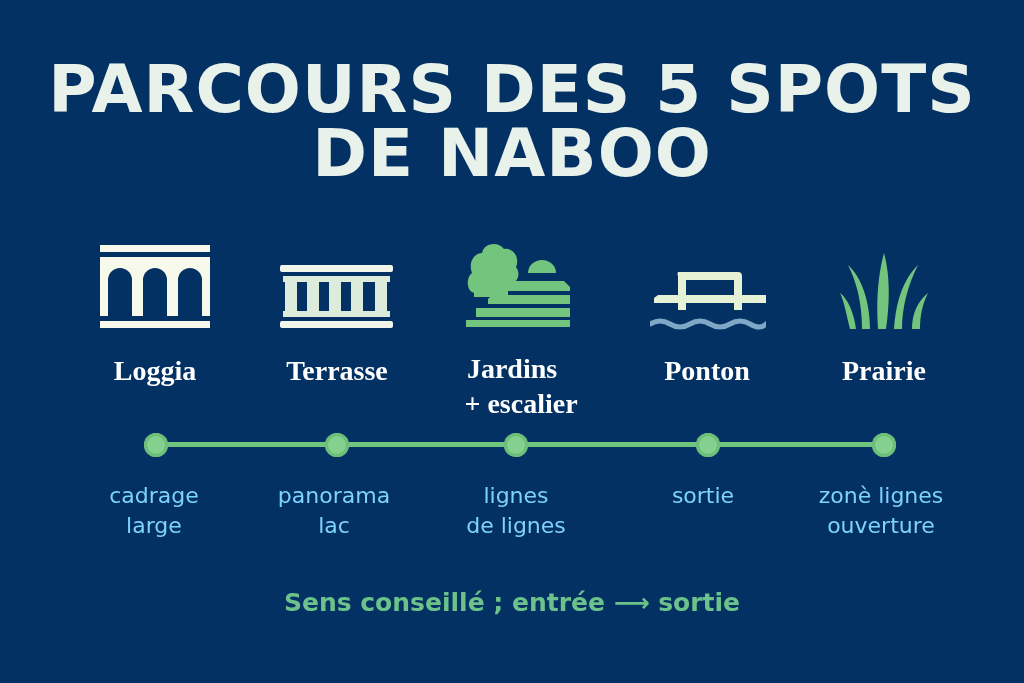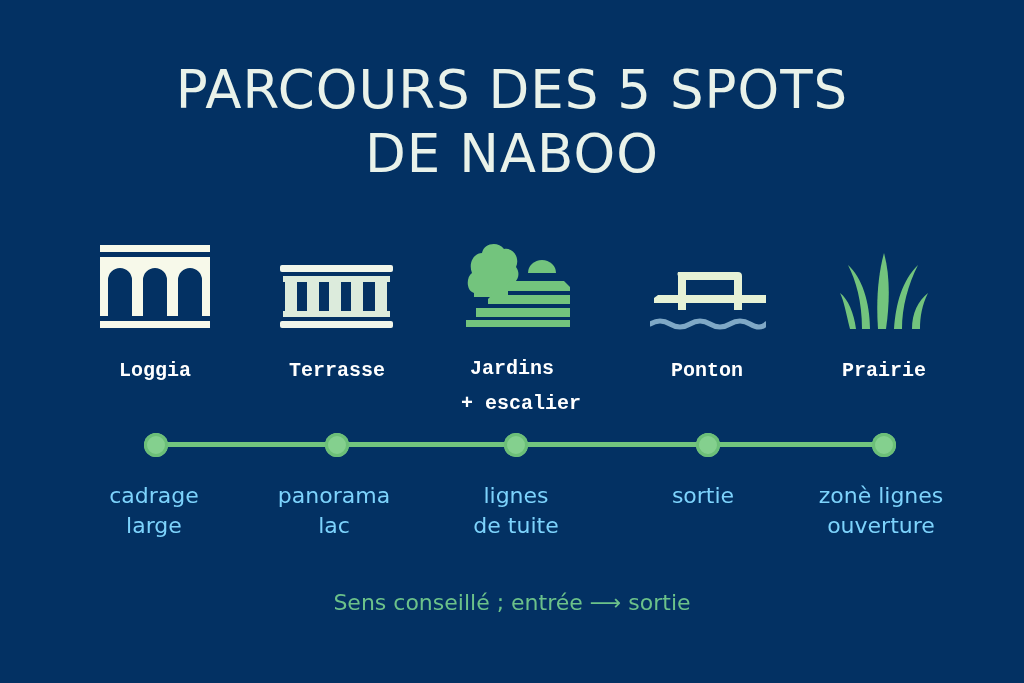--- a/index.html
+++ b/index.html
@@ -5,47 +5,47 @@
   html, body { margin: 0; padding: 0; }
   body {
     width: 1024px; height: 683px; overflow: hidden;
     background: #033163;
     font-family: "Liberation Sans", "DejaVu Sans", sans-serif;
     position: relative;
   }
   .title {
     position: absolute; left: 0; top: 58px; width: 1024px;
     text-align: center; color: #e9f2ea;
-    font-family: "DejaVu Sans", sans-serif; font-weight: normal;
-    font-size: 53px; line-height: 64px; letter-spacing: 1px;
+    font-family: "DejaVu Sans", sans-serif; font-weight: bold;
+    font-size: 66px; line-height: 64px; letter-spacing: 1px;
   }
   .title span { display: block; }
   .icon { position: absolute; }
   .spot-name {
     position: absolute; width: 200px; text-align: center;
-    color: #ffffff; font-family: Liberation Mono, monospace; font-weight: bold;
-    font-size: 20px; line-height: 30px;
+    color: #ffffff; font-family: Liberation Serif, serif; font-weight: bold;
+    font-size: 28px; line-height: 30px;
   }
   .timeline-line {
     position: absolute; left: 156px; top: 442px; width: 728px; height: 5px;
     background: #72c57e; border-radius: 3px;
   }
   .dot {
     position: absolute; width: 24px; height: 24px; border-radius: 50%;
     background: #84d08e; box-shadow: inset 0 0 0 3px #6cbf78;
   }
   .note {
     position: absolute; width: 220px; text-align: center;
     color: #7dd3fc; font-family: "DejaVu Sans", sans-serif;
     font-size: 22px; line-height: 30px;
   }
   .footer {
     position: absolute; left: 0; top: 586px; width: 1024px; text-align: center;
-    color: #6cc28a; font-family: "DejaVu Sans", sans-serif; font-weight: normal;
-    font-size: 22px; line-height: 34px;
+    color: #6cc28a; font-family: "DejaVu Sans", sans-serif; font-weight: bold;
+    font-size: 25px; line-height: 34px;
   }
 </style>
 </head>
 <body>
 
 <div class="title">
   <span>PARCOURS DES 5 SPOTS</span>
   <span>DE NABOO</span>
 </div>
 
@@ -118,21 +118,21 @@
 <div class="note" style="left:44px;top:481px">
   <div>cadrage</div>
   <div>large</div>
 </div>
 <div class="note" style="left:224px;top:481px">
   <div>panorama</div>
   <div>lac</div>
 </div>
 <div class="note" style="left:406px;top:481px">
   <div>lignes</div>
-  <div>de tuite</div>
+  <div>de lignes</div>
 </div>
 <div class="note" style="left:593px;top:481px">
   <div>sortie</div>
 </div>
 <div class="note" style="left:771px;top:481px">
   <div>zonè lignes</div>
   <div>ouverture</div>
 </div>
 
 <div class="footer">Sens conseillé ; entrée ⟶ sortie</div>

